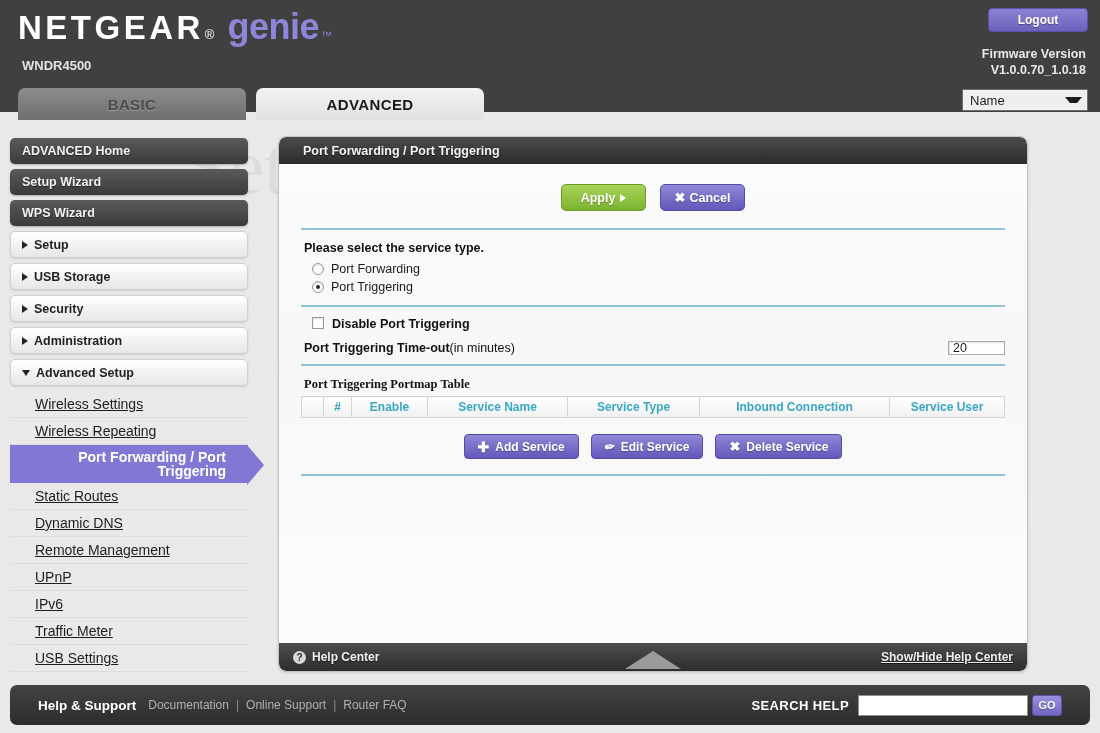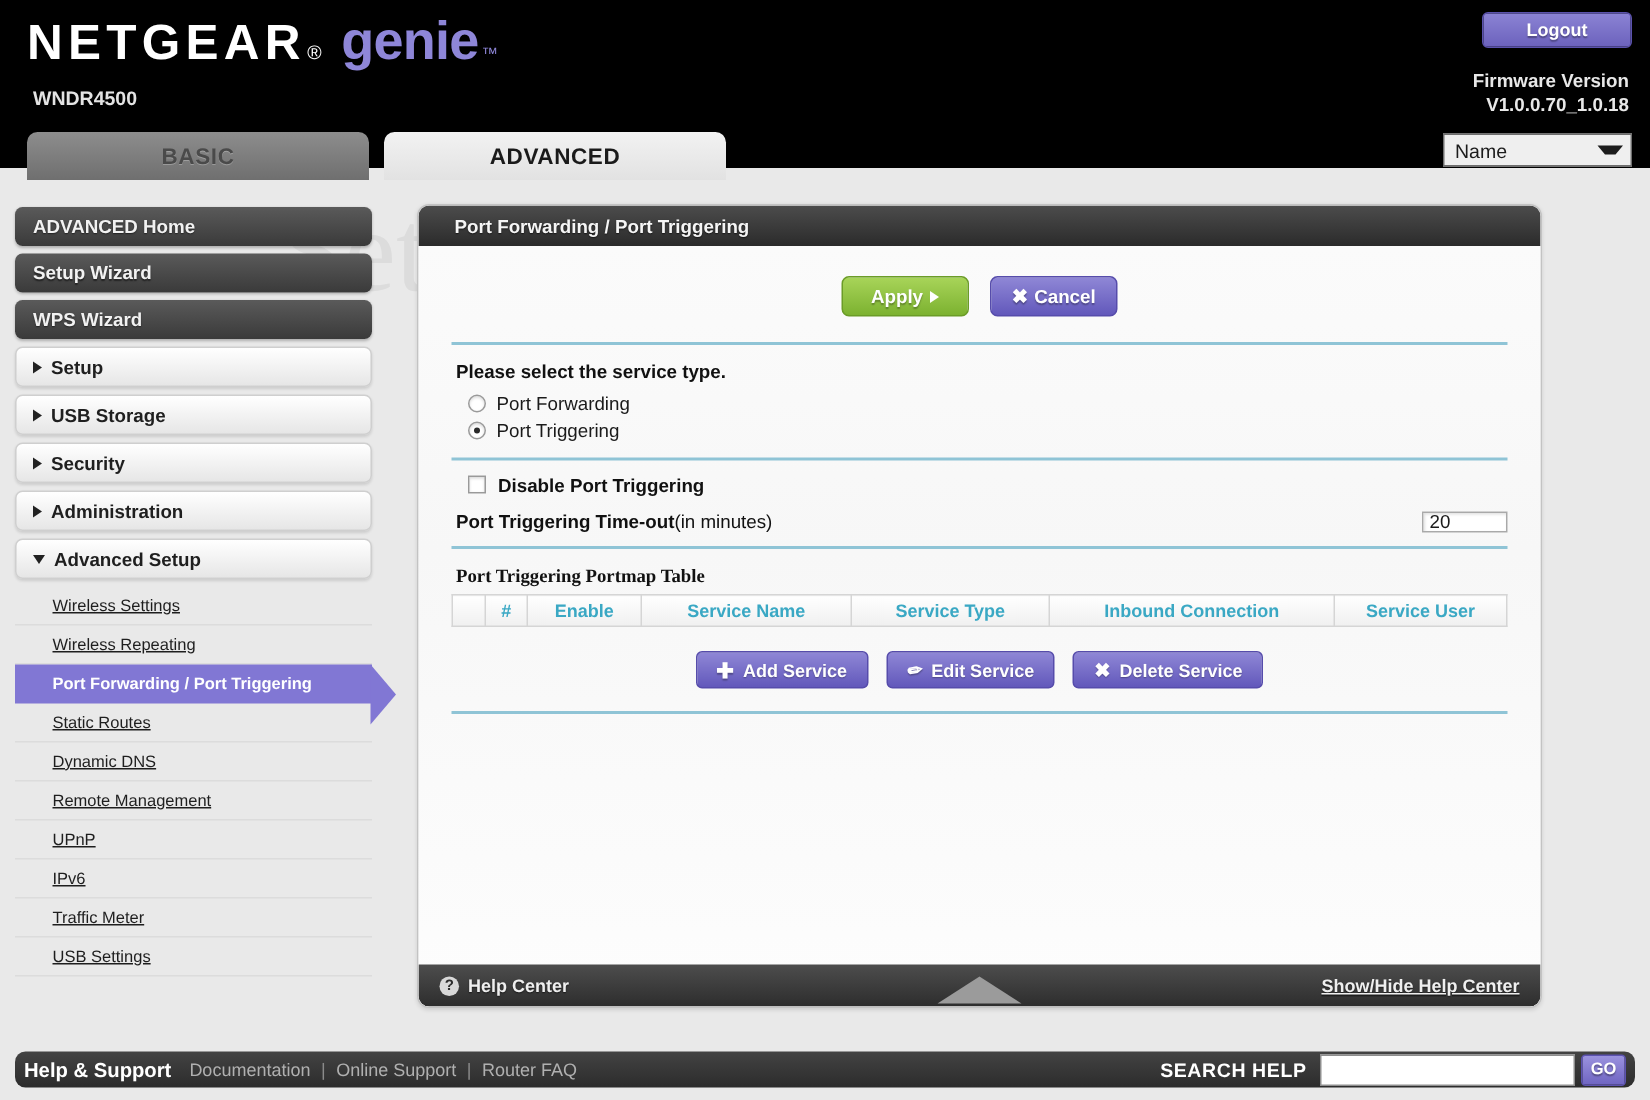--- a/index.html
+++ b/index.html
@@ -10,21 +10,21 @@
     overflow: hidden;
   }
   #app {
     position: relative; width: 1100px; height: 733px;
     background: #e9e9e9;
   }
 
   
   .topbar {
     position: absolute; left: 0; top: 0; width: 1100px; height: 112px;
-    background: #000000;
+    background: #404040;
   }
   .brand {
     position: absolute; left: 18px; top: 6px;
     display: flex; align-items: baseline;
   }
   .brand-netgear {
     color: #ffffff; font-size: 33px; font-weight: bold;
     letter-spacing: 3.5px; font-family: "Liberation Sans", sans-serif;
   }
   .brand-reg { color: #ffffff; font-size: 13px; vertical-align: super; margin-left: 1px; }
@@ -142,21 +142,21 @@
     width: 0; height: 0; margin-right: 6px;
     border-left: 4px solid transparent; border-right: 4px solid transparent;
     border-top: 6px solid #222;
   }
 
   .submenu { margin-top: 1px; }
   .sub-item {
     position: relative;
     min-height: 26px; padding: 5px 0 5px 25px;
     border-bottom: 1px solid #dcdcdc;
-    font-size: 11px; color: #1e1e1e;
+    font-size: 14px; color: #1e1e1e;
     text-decoration: underline;
     cursor: pointer;
     display: flex; align-items: center; text-align: right;
   }
   .sub-item.selected {
     background: #8177d4;
     color: #ffffff; text-decoration: none; font-weight: bold;
     border-bottom: none;
     padding-right: 22px;
     line-height: 14px;
@@ -346,25 +346,25 @@
   .showhide {
     margin-left: auto;
     color: #efefef; font-size: 12px; font-weight: bold;
     text-decoration: underline; cursor: pointer;
     text-shadow: 0 1px 1px rgba(0,0,0,.6);
   }
 
   
   .helpbar {
     position: absolute; left: 10px; bottom: 8px;
-    width: 1080px; height: 24px;
+    width: 1080px; height: 40px;
     background: linear-gradient(#434343, #2c2c2c);
     border-radius: 7px;
     display: flex; align-items: center;
-    padding: 0 6px;
+    padding: 0 28px;
   }
   .hs-title {
     color: #ffffff; font-size: 13.5px; font-weight: bold;
     margin-right: 12px;
   }
   .hs-link {
     color: #b0b0b0; font-size: 12px; cursor: pointer;
   }
   .hs-sep { color: #8a8a8a; font-size: 12px; margin: 0 7px; }
   .search-label {

